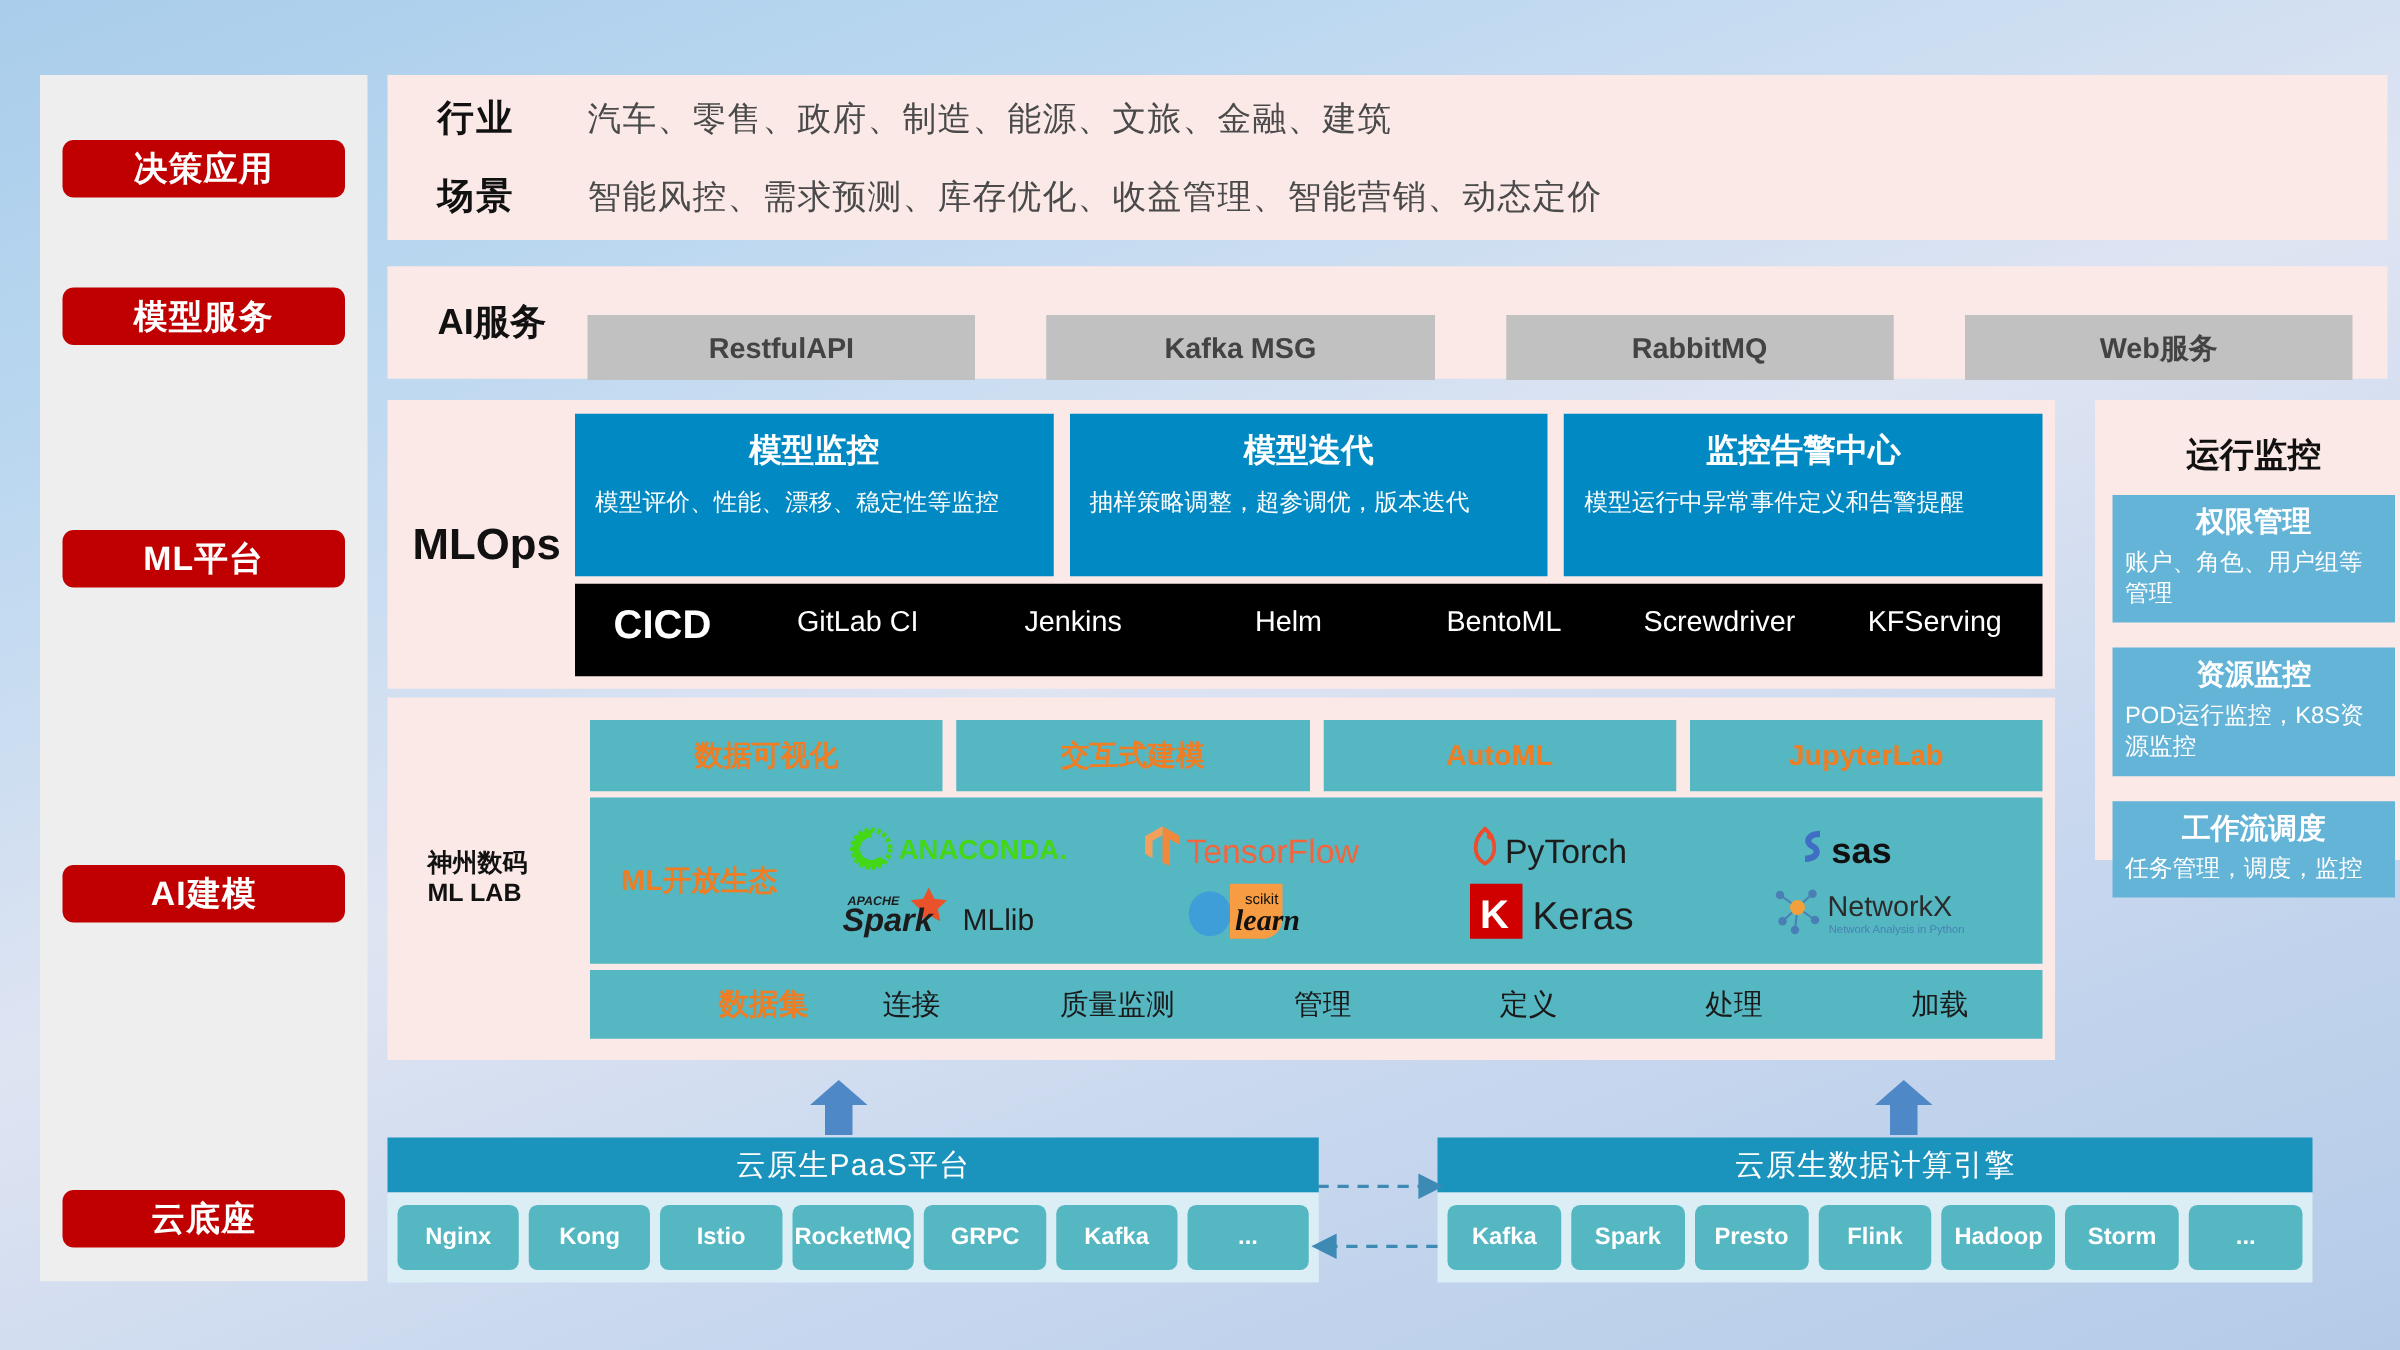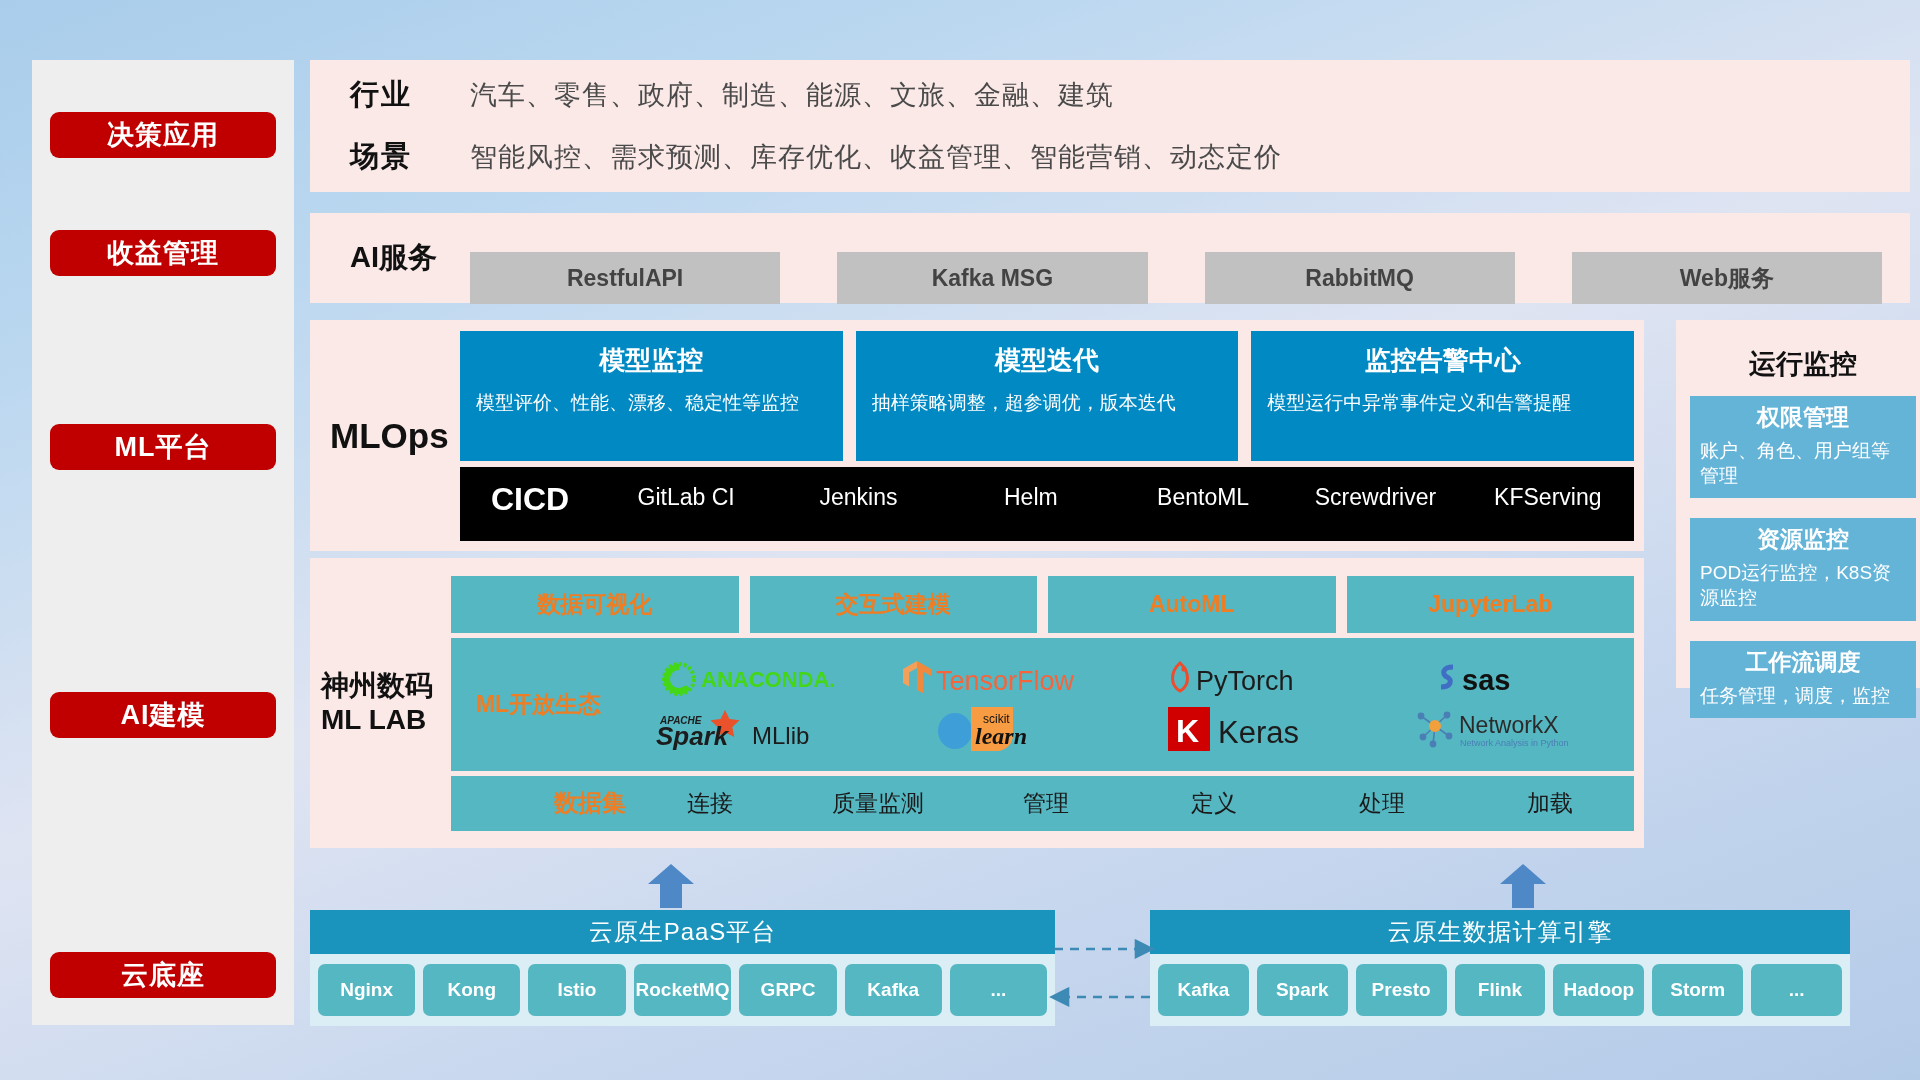--- a/index.html
+++ b/index.html
@@ -66,21 +66,21 @@
   .cicd-bar {
     background: #000000; color: #fff; height: 74px; overflow: hidden;
     display: flex; align-items: flex-start; padding: 14px 0 0 0;
   }
   .cicd-title { width: 140px; text-align: center; font-size: 32px; font-weight: bold; }
   .cicd-items { flex: 1; display: flex; }
   .cicd-item { flex: 1; text-align: center; font-size: 23px; line-height: 1.25; padding: 2px 4px; }
 
   
   #panel-lab { left: 310px; top: 558px; width: 1334px; height: 290px; display: flex; align-items: center; }
-  .lab-label { width: 130px; margin-left: 11px; font-size: 28px; font-weight: bold; color: #111; line-height: 1.2; }
+  .lab-label { width: 130px; margin-left: 32px; font-size: 20px; font-weight: bold; color: #111; line-height: 1.2; }
   .lab-right { flex: 1; display: flex; flex-direction: column; gap: 5px; padding-right: 10px; }
   .lab-tools { display: flex; gap: 11px; }
   .lab-tool {
     flex: 1; height: 57px; background: #55b7c2; color: #ee7d23;
     display: flex; align-items: center; justify-content: center;
     font-size: 23px; font-weight: bold;
   }
   .eco { background: #55b7c2; height: 133px; display: flex; align-items: center; }
   .eco-label { width: 175px; text-align: center; color: #ee7d23; font-size: 23px; font-weight: bold; }
   .eco-logos { flex: 1; display: grid; grid-template-columns: repeat(4, 1fr); grid-template-rows: 1fr 1fr; align-items: center; justify-items: center; }
@@ -119,21 +119,21 @@
   .logo { display: flex; align-items: center; justify-content: center; }
 </style>
 </head>
 <body>
 
 <div id="left-rail">
   <div class="rail-chip c0">
       <span>决策应用</span>
     </div>
   <div class="rail-chip c1">
-      <span>收益管理</span>
+      <span>模型服务</span>
     </div>
   <div class="rail-chip c2">
       <span>ML平台</span>
     </div>
   <div class="rail-chip c3">
       <span>AI建模</span>
     </div>
   <div class="rail-chip c4">
       <span>云底座</span>
     </div>

